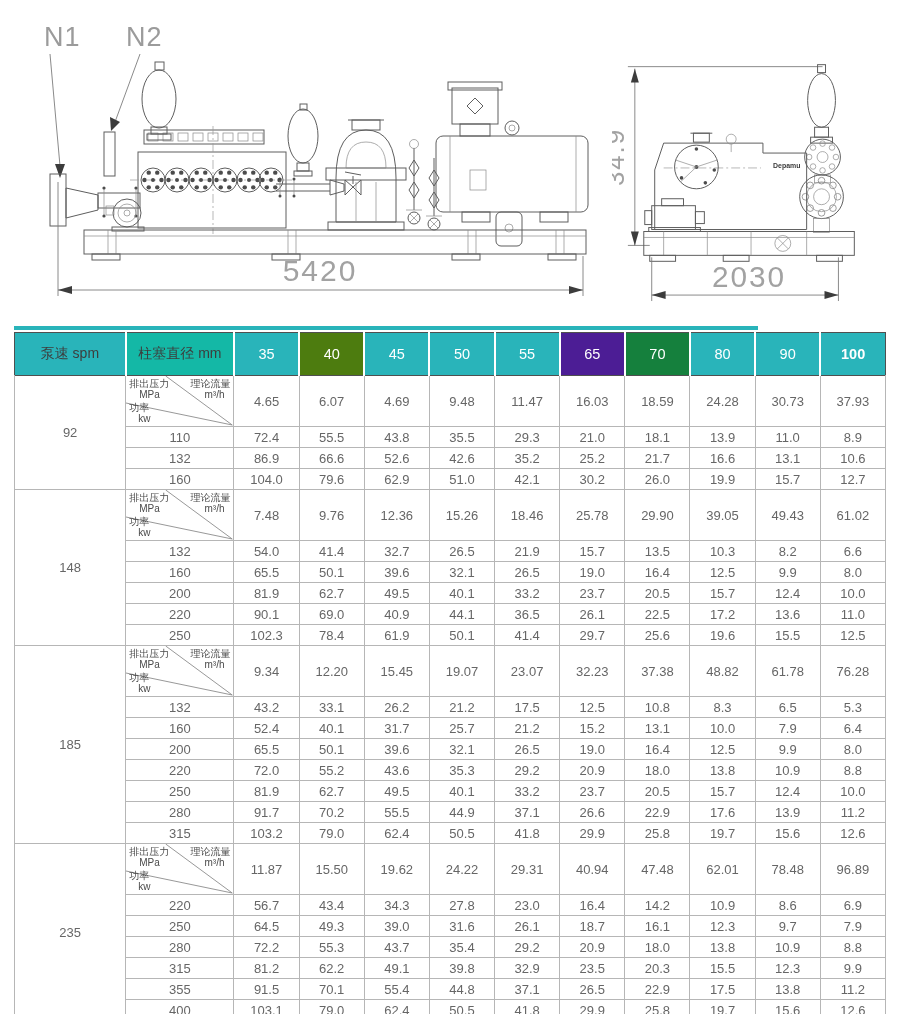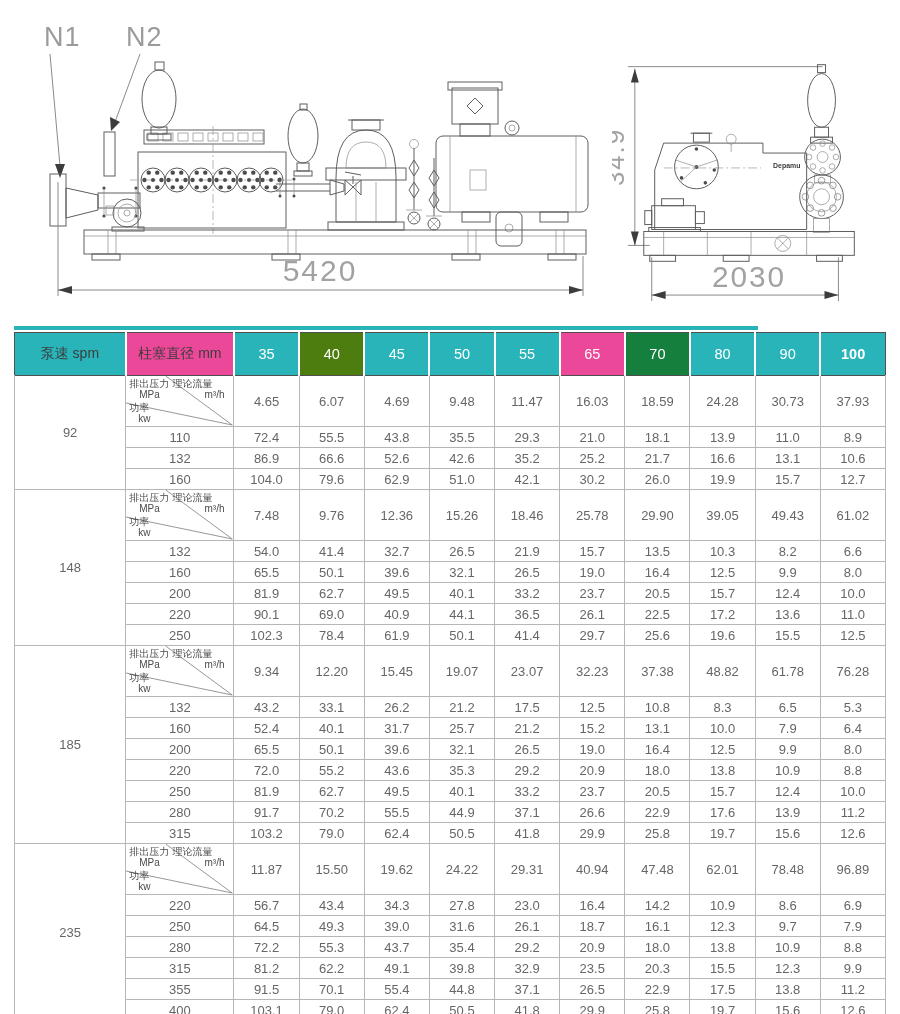--- a/index.html
+++ b/index.html
@@ -31,21 +31,21 @@
   table.spec td{border:1px solid #b6b6b6;text-align:center;color:#666;font-size:13px;padding:0;height:20px;line-height:1;}
   tr.flow-row td{height:50px;}
   tr.section-start td{border-top:1.6px solid #4f4f4f;}
   td.speed-cell{font-size:13.5px;color:#5d5d5d;}
   td.diag-cell{position:relative;overflow:hidden;}
   .diag-svg{position:absolute;left:0;top:0;width:100%;height:100%;}
   .diag-svg line{stroke:#8c8c8c;stroke-width:.9;}
   .dc{position:absolute;font-size:10px;color:#4a4a4a;white-space:nowrap;line-height:1;}
   .dc-p1{left:3px;top:3px;}
   .dc-p2{left:13px;top:14px;}
-  .dc-f1{right:21px;top:3px;}
+  .dc-f1{right:3px;top:3px;}
   .dc-f2{right:9px;top:14px;}
   .dc-w1{left:3px;top:27px;}
   .dc-w2{left:12px;top:38px;}
 </style>
 </head>
 <body>
 
 <div class="page">
 
   <div class="drawings">
@@ -341,27 +341,27 @@
           <col class="c-val">
         <col class="c-val">
           <col class="c-val">
           <col class="c-val">
           <col class="c-val">
           <col class="c-val">
       </colgroup>
       <thead>
         <tr>
           <th class="th-cn" style="background: rgb(41, 180, 186);">泵速 spm</th>
-          <th class="th-cn" style="background: #ec4899;">柱塞直径 mm</th>
+          <th class="th-cn" style="background: #14b8a6;">柱塞直径 mm</th>
         <th class="th-num" style="background: rgb(41, 180, 186);">35</th>
             <th class="th-num" style="background: #4d7c0f;">40</th>
             <th class="th-num" style="background: rgb(41, 180, 186);">45</th>
             <th class="th-num" style="background: rgb(41, 180, 186);">50</th>
             <th class="th-num" style="background: rgb(41, 180, 186);">55</th>
-            <th class="th-num" style="background: #ec4899;">65</th>
+            <th class="th-num" style="background: #4c1d95;">65</th>
             <th class="th-num" style="background: #15803d;">70</th>
             <th class="th-num" style="background: rgb(41, 180, 186);">80</th>
             <th class="th-num" style="background: rgb(41, 180, 186);">90</th>
             <th class="th-num" style="background: rgb(41, 180, 186);">100</th>
           </tr>
       </thead>
       <tbody>
           <tr class="flow-row section-start">
             <td class="speed-cell" rowspan="4">92</td>
             <td class="diag-cell">

